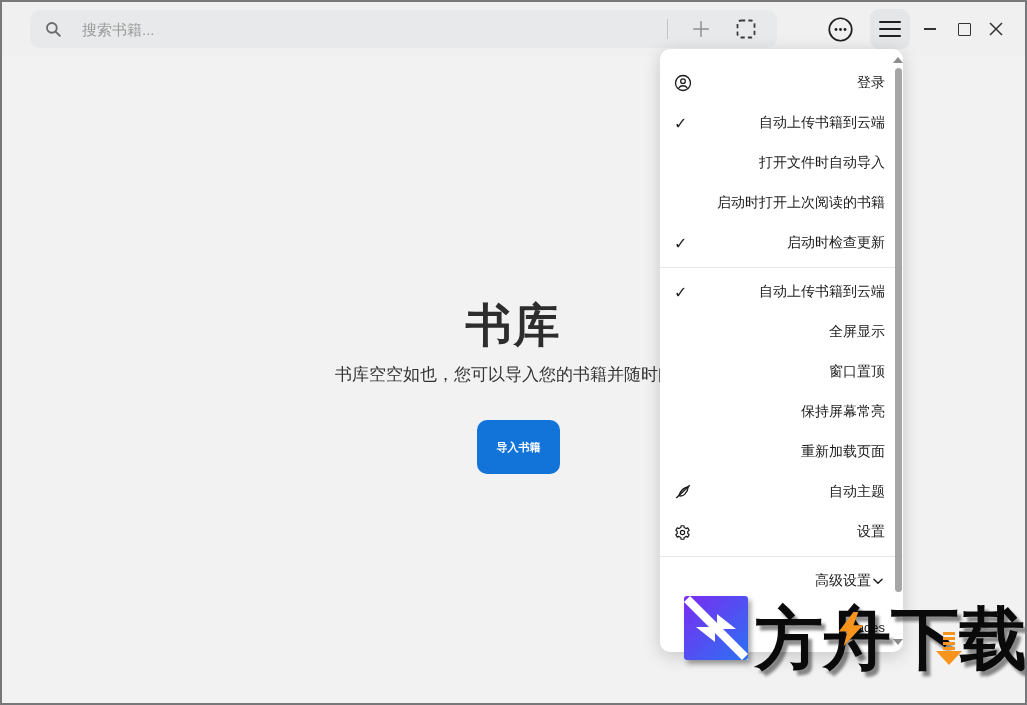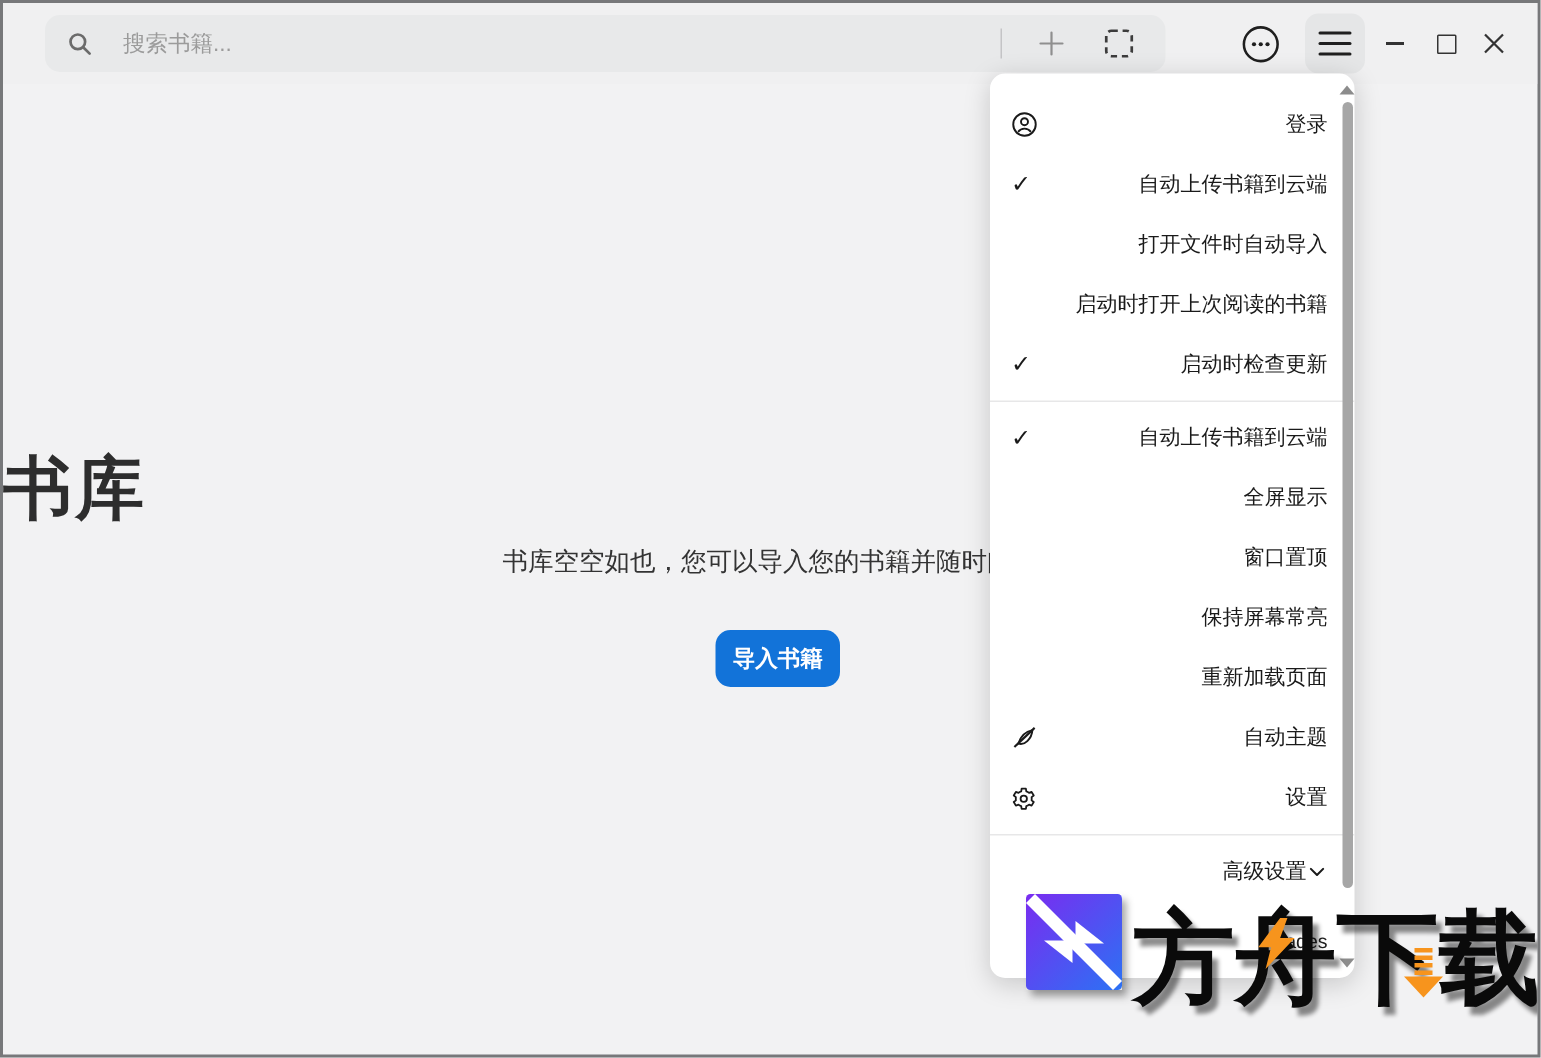--- a/index.html
+++ b/index.html
@@ -46,30 +46,30 @@
     display:flex;align-items:center;justify-content:center;cursor:pointer;color:#333;
   }
   .min-btn{left:913px;}
   .max-btn{left:947px;}
   .close-btn{left:979px;font-size:20px;line-height:1;}
   .min-glyph{width:12px;height:1.6px;background:#333;}
   .max-glyph{width:11px;height:11px;border:1.5px solid #333;border-radius:1px;}
   
   .lib-title{
     position:absolute;left:0;top:293px;width:100%;
-    font-size:46px;font-weight:bold;color:#2d2d2d;letter-spacing:2px;
+    text-align:center;font-size:46px;font-weight:bold;color:#2d2d2d;letter-spacing:2px;
   }
   .lib-sub{
     position:absolute;left:0;top:361px;width:100%;
     text-align:center;font-size:17px;color:#333;
   }
   .import-btn{
-    position:absolute;left:475px;top:418px;width:83px;height:38px;
+    position:absolute;left:475px;top:418px;width:83px;height:54px;
     background:#1273d9;border:none;border-radius:10px;
-    color:#fff;font-size:15px;font-weight:bold;cursor:pointer;
+    color:#fff;font-size:11px;font-weight:bold;cursor:pointer;
     font-family:"Liberation Sans","DejaVu Sans",sans-serif;
   }
   
   .menu-panel{
     position:absolute;left:658px;top:47px;width:243px;height:603px;
     background:#ffffff;border-radius:10px;
     box-shadow:0 4px 18px rgba(0,0,0,0.18);
     z-index:5;box-sizing:border-box;
   }
   .menu-list{padding-top:14px;}

